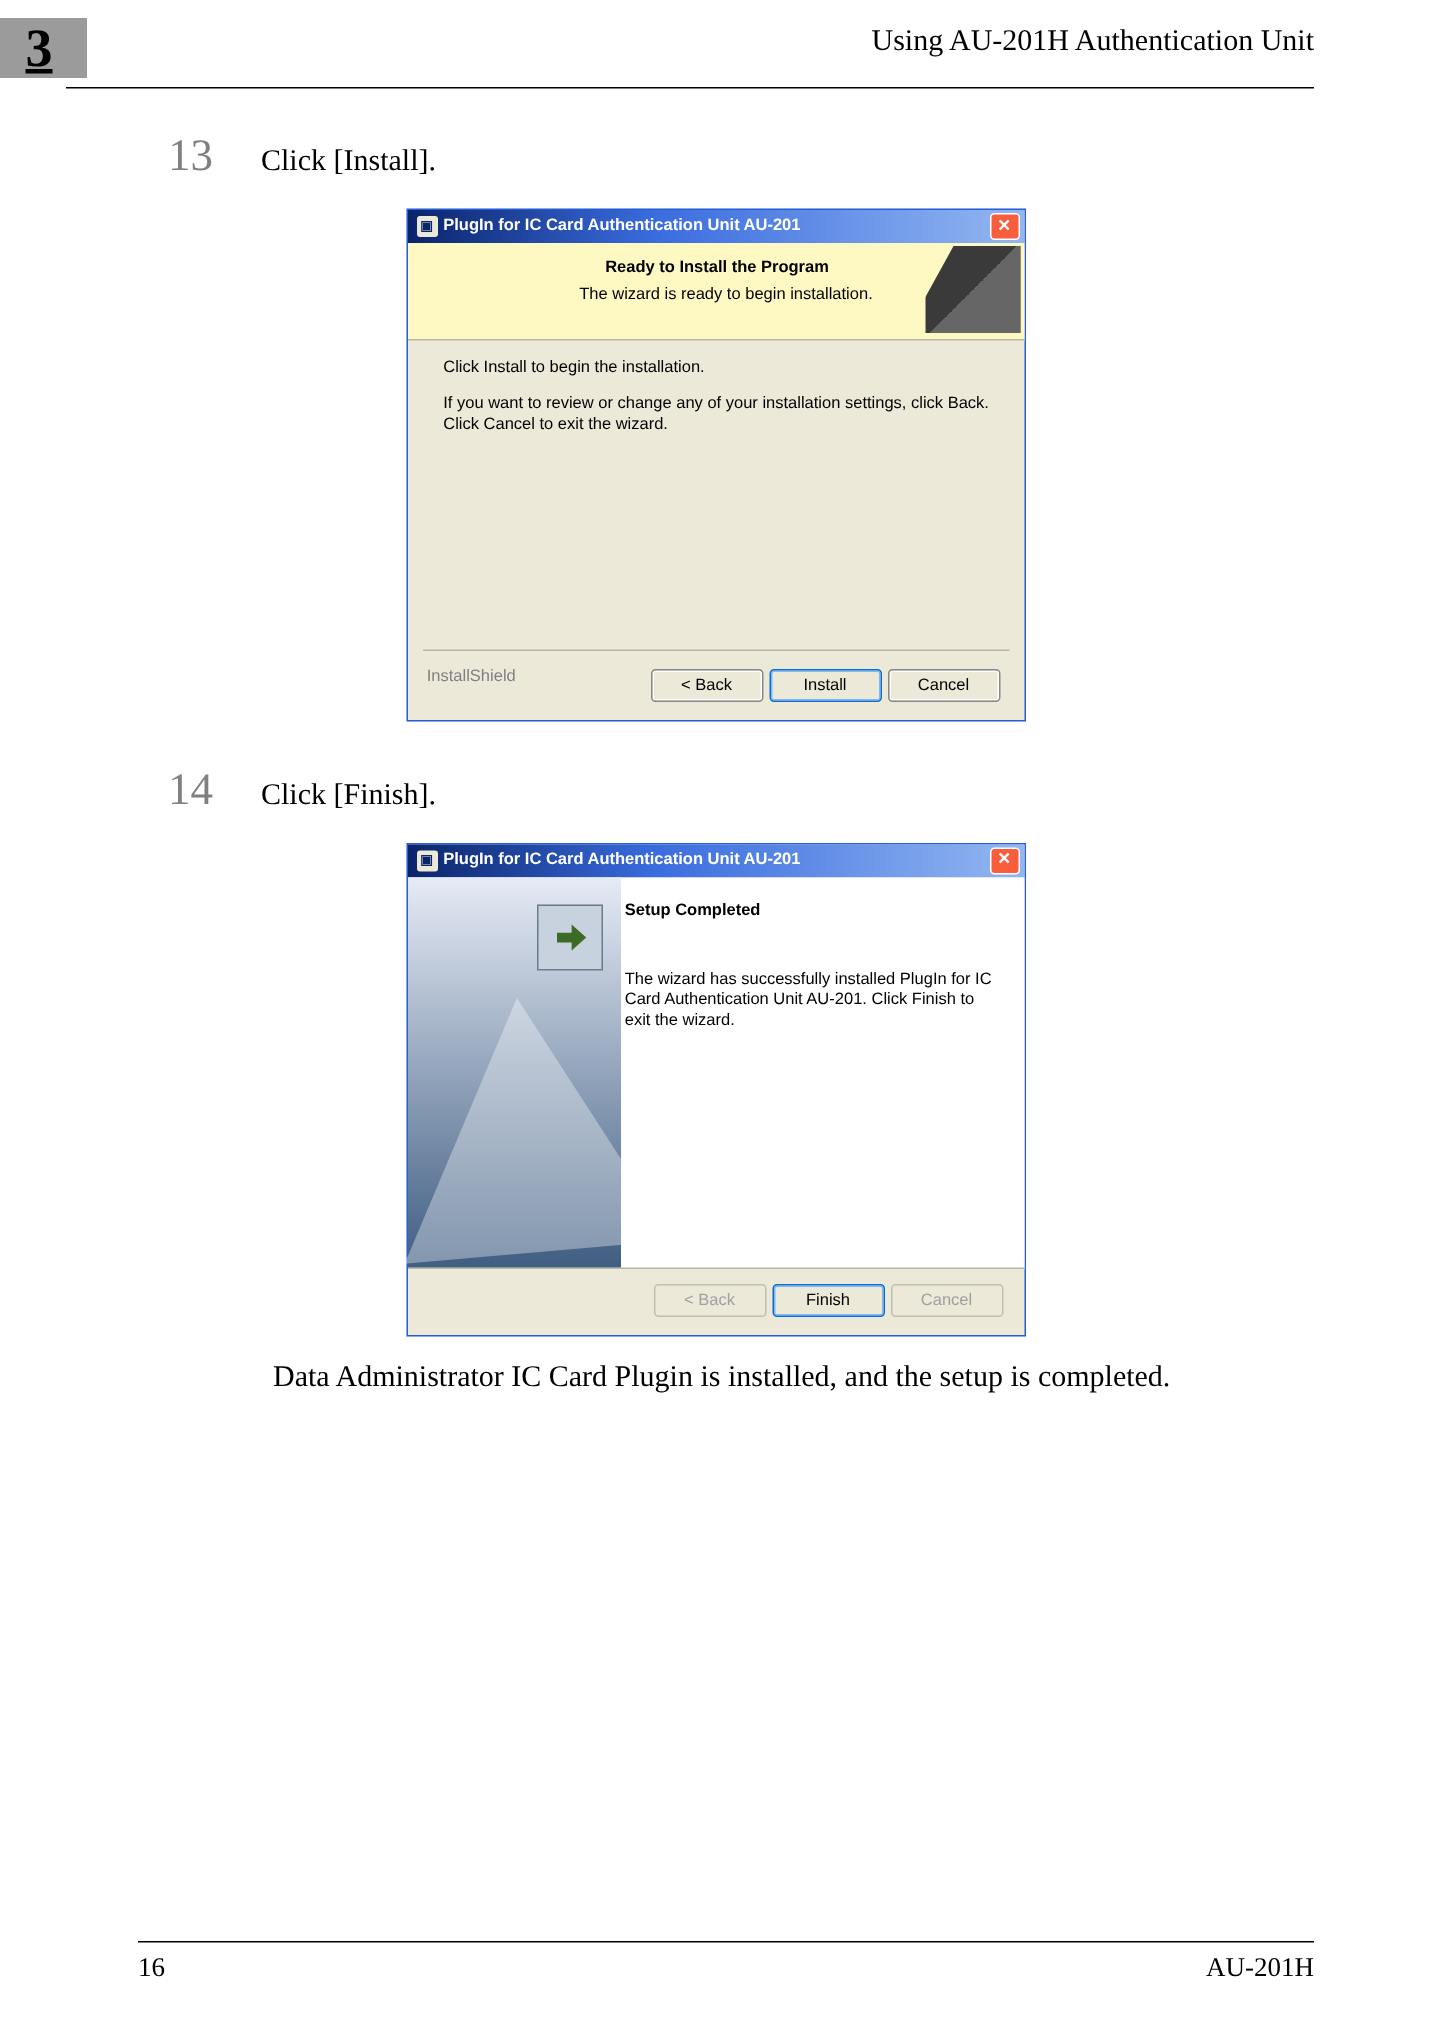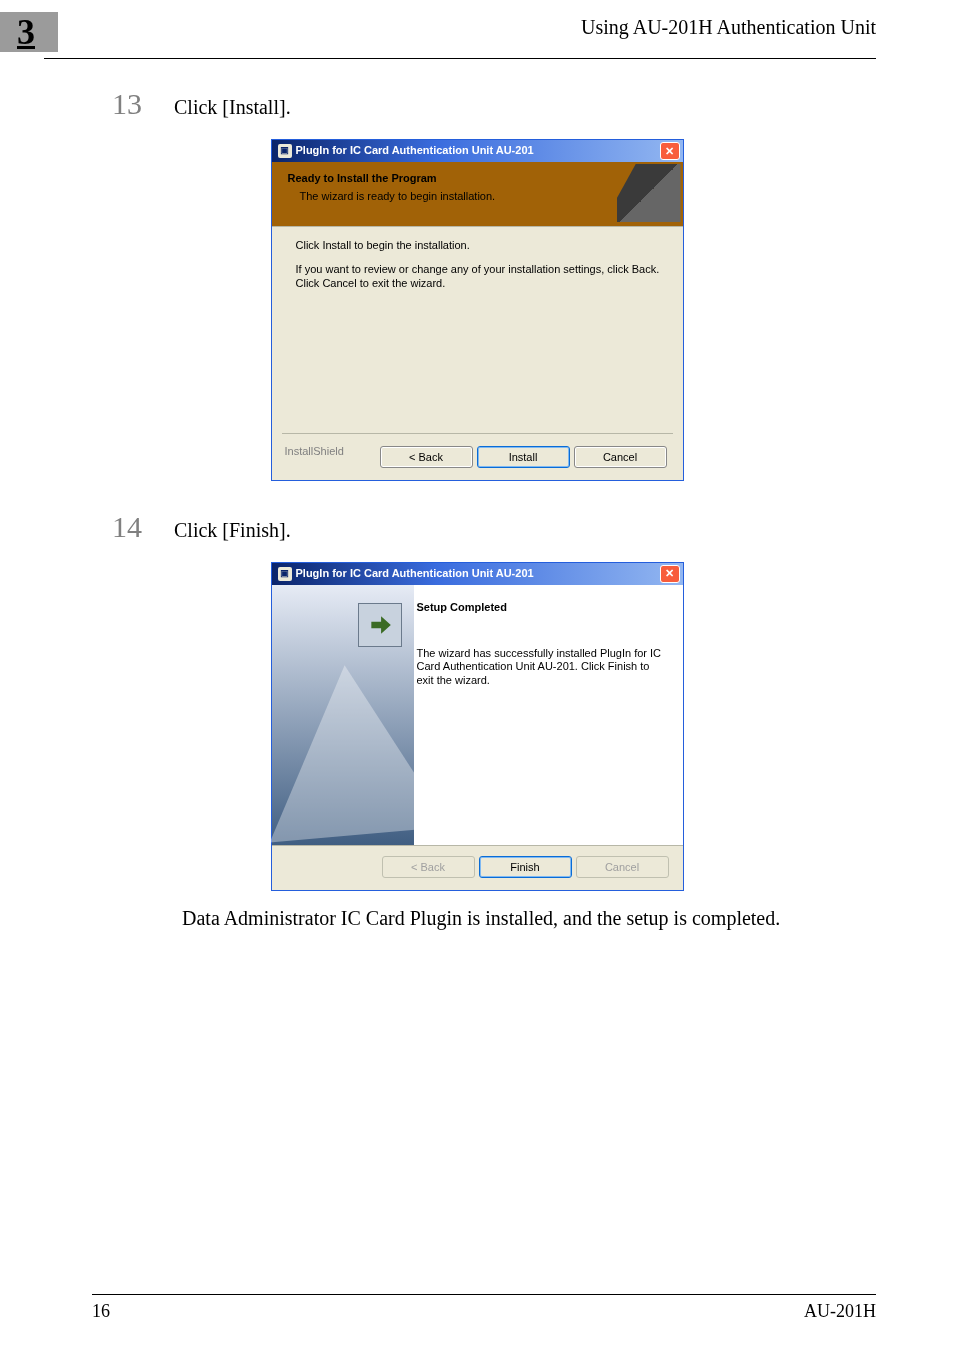--- a/index.html
+++ b/index.html
@@ -118,25 +118,26 @@
     align-items: center;
     justify-content: center;
     color: #fff;
     font-size: 11px;
     font-weight: bold;
     line-height: 1;
   }
 
   
   .d1-header {
-    background: #a16207;
+    background: #fef9c3;
     border-bottom: 1px solid #b7b7a7;
     padding: 10px 14px 12px 16px;
     position: relative;
     height: 42px;
+    text-align: center;
   }
   .d1-header .hdr-title { font-weight: bold; font-size: 11px; }
   .d1-header .hdr-sub { font-size: 11px; margin-left: 12px; margin-top: 4px; }
   .d1-header .corner-img {
     position: absolute;
     right: 2px;
     top: 2px;
     width: 64px;
     height: 58px;
     background: linear-gradient(135deg, #3a3a3a 0 50%, #666 50% 100%);
@@ -159,21 +160,21 @@
   }
   .d1-footer {
     border-top: 1px solid #b7b7a7;
     margin: -6px 10px 0 10px;
     padding: 12px 6px 12px 6px;
     display: flex;
     justify-content: flex-end;
     gap: 4px;
   }
   .win-btn {
-    width: 93px;
+    width: 75px;
     height: 22px;
     font-family: Tahoma, Arial, sans-serif;
     font-size: 11px;
     background: #ece9d8;
     border: 1px solid #888;
     border-radius: 3px;
     box-shadow: inset 0 0 0 1px #fff;
     cursor: pointer;
   }
   .win-btn.default {

